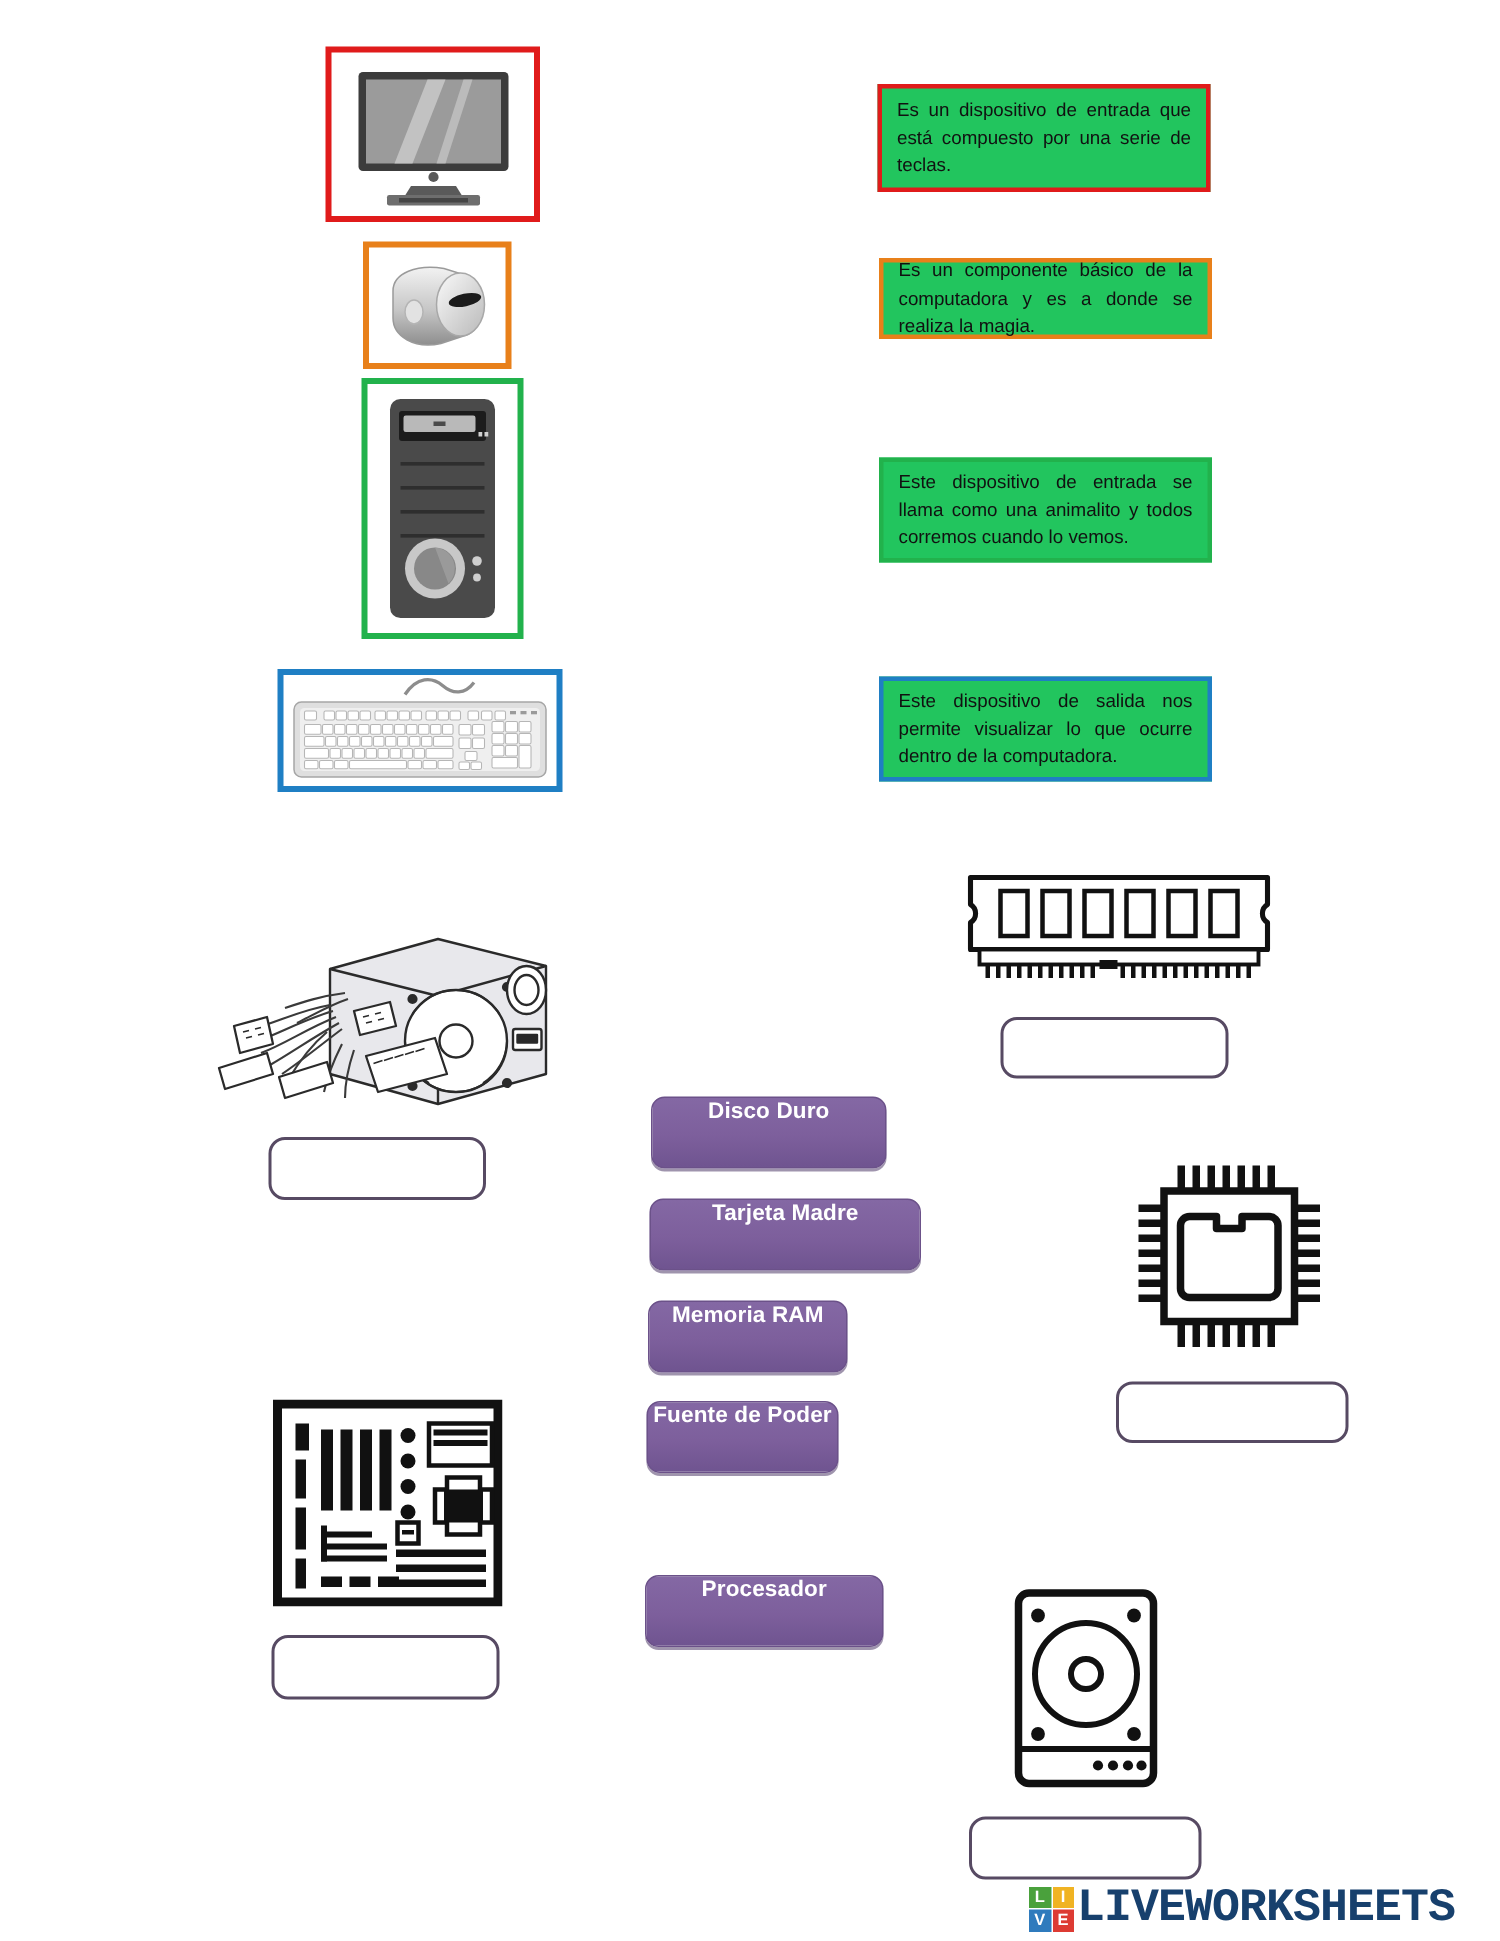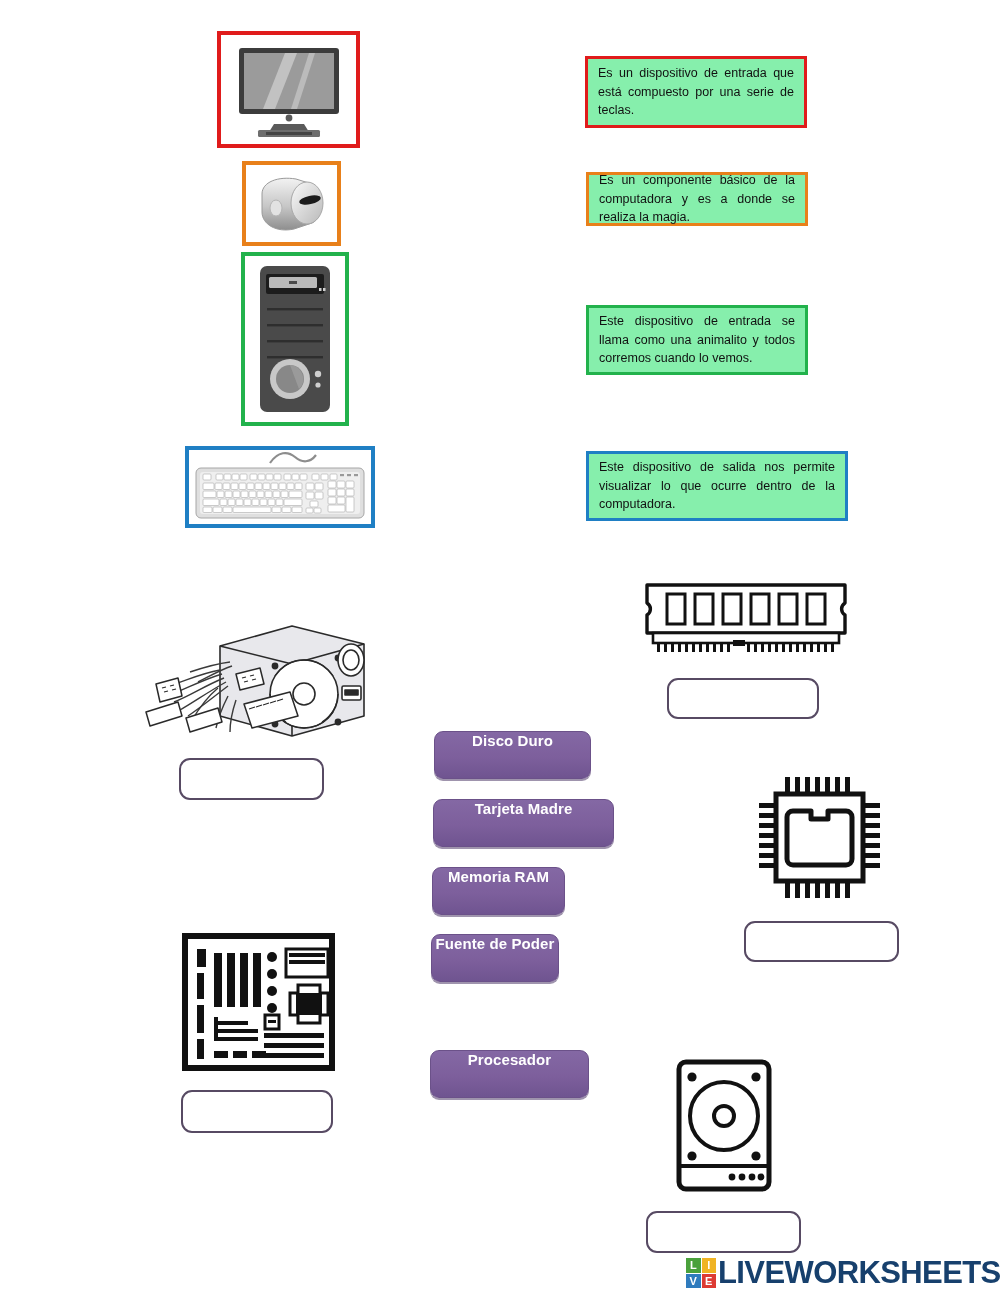--- a/index.html
+++ b/index.html
@@ -23,21 +23,21 @@
     display: flex;
     align-items: center;
     justify-content: center;
   }
   .pic-frame svg { display: block; }
 
   
   .clue-box {
     position: absolute;
     box-sizing: border-box;
-    background: #86efac;
+    background: #22c55e;
     display: flex;
     align-items: center;
   }
   .clue-text {
     font-size: 12.5px;
     line-height: 1.5;
     color: #111111;
     text-align: justify;
     text-align-last: left;
     padding: 0 10px;
@@ -101,21 +101,21 @@
     font-size: 11px;
     font-weight: bold;
     color: #ffffff;
     font-family: "Liberation Sans", sans-serif;
   }
   .lw-word {
     font-size: 31px;
     font-weight: bold;
     color: #17406d;
     letter-spacing: -0.6px;
-    font-family: Liberation Sans, sans-serif;
+    font-family: Liberation Mono, monospace;
   }
 </style>
 </head>
 <body>
 
 <div class="pic-frame" style="left:217px; top:31px; width:143px; height:117px; border:4px solid #e01b1b;">
   <span>
     <svg width="112" height="96" viewBox="0 0 112 96">
       <rect x="6" y="6" width="100" height="66" rx="3" fill="#3c3c3c"></rect>
       <rect x="11" y="11" width="90" height="56" fill="#9b9b9b"></rect>
@@ -267,21 +267,21 @@
 </div>
 
 <div class="clue-box" style="left:586px; top:172px; width:222px; height:54px; border:3px solid #e8801a;">
   <div class="clue-text">Es un componente básico de la computadora y es a donde se realiza la magia.</div>
 </div>
 
 <div class="clue-box" style="left:586px; top:305px; width:222px; height:70px; border:3px solid #22b24c;">
   <div class="clue-text">Este dispositivo de entrada se llama como una animalito y todos corremos cuando lo vemos.</div>
 </div>
 
-<div class="clue-box" style="left:586px; top:451px; width:262px; height:70px; border:3px solid #1f7fc4;">
+<div class="clue-box" style="left:586px; top:451px; width:222px; height:70px; border:3px solid #1f7fc4;">
   <div class="clue-text">Este dispositivo de salida nos permite visualizar lo que ocurre dentro de la computadora.</div>
 </div>
 
 <div class="plain-pic" style="left:132px; top:612px; width:238px; height:140px;">
   <svg width="238" height="140" viewBox="0 0 238 140">
     <g stroke="#2a2a2a" stroke-width="1.6" fill="#ffffff" stroke-linejoin="round">
       <path d="M88 34 L160 14 L232 32 L232 104 L160 124 L88 104 Z" fill="#e8e8ec"></path>
       <path d="M88 34 L160 52 L232 32" fill="none"></path>
       <path d="M160 52 L160 124" fill="none"></path>
       <circle cx="172" cy="82" r="34" fill="#ffffff"></circle>

